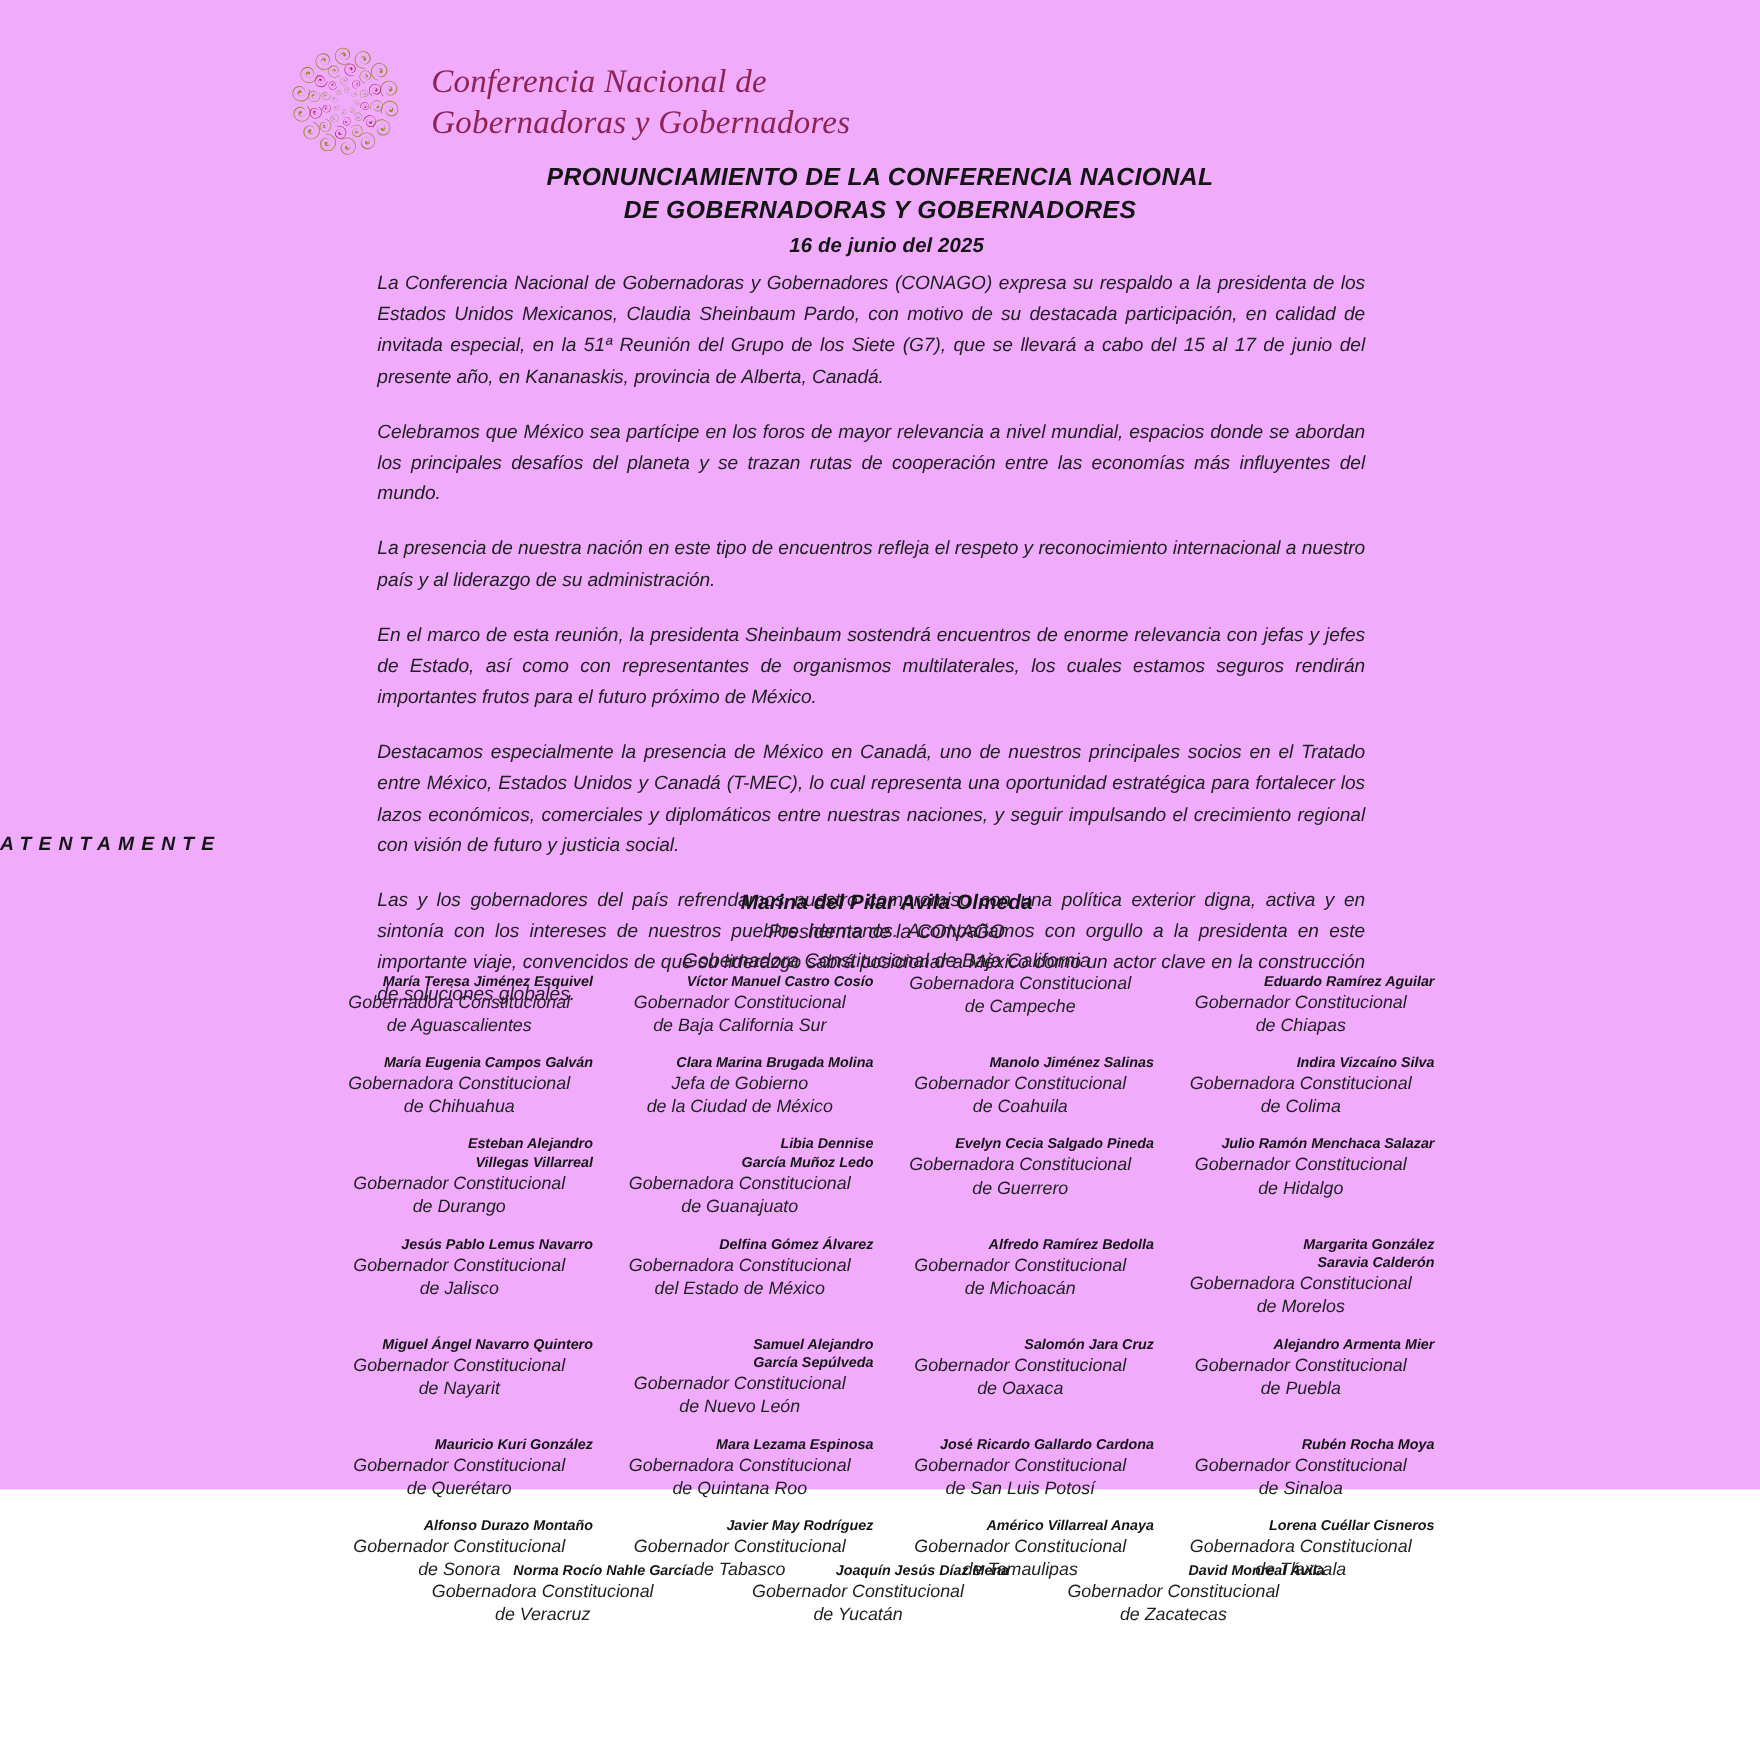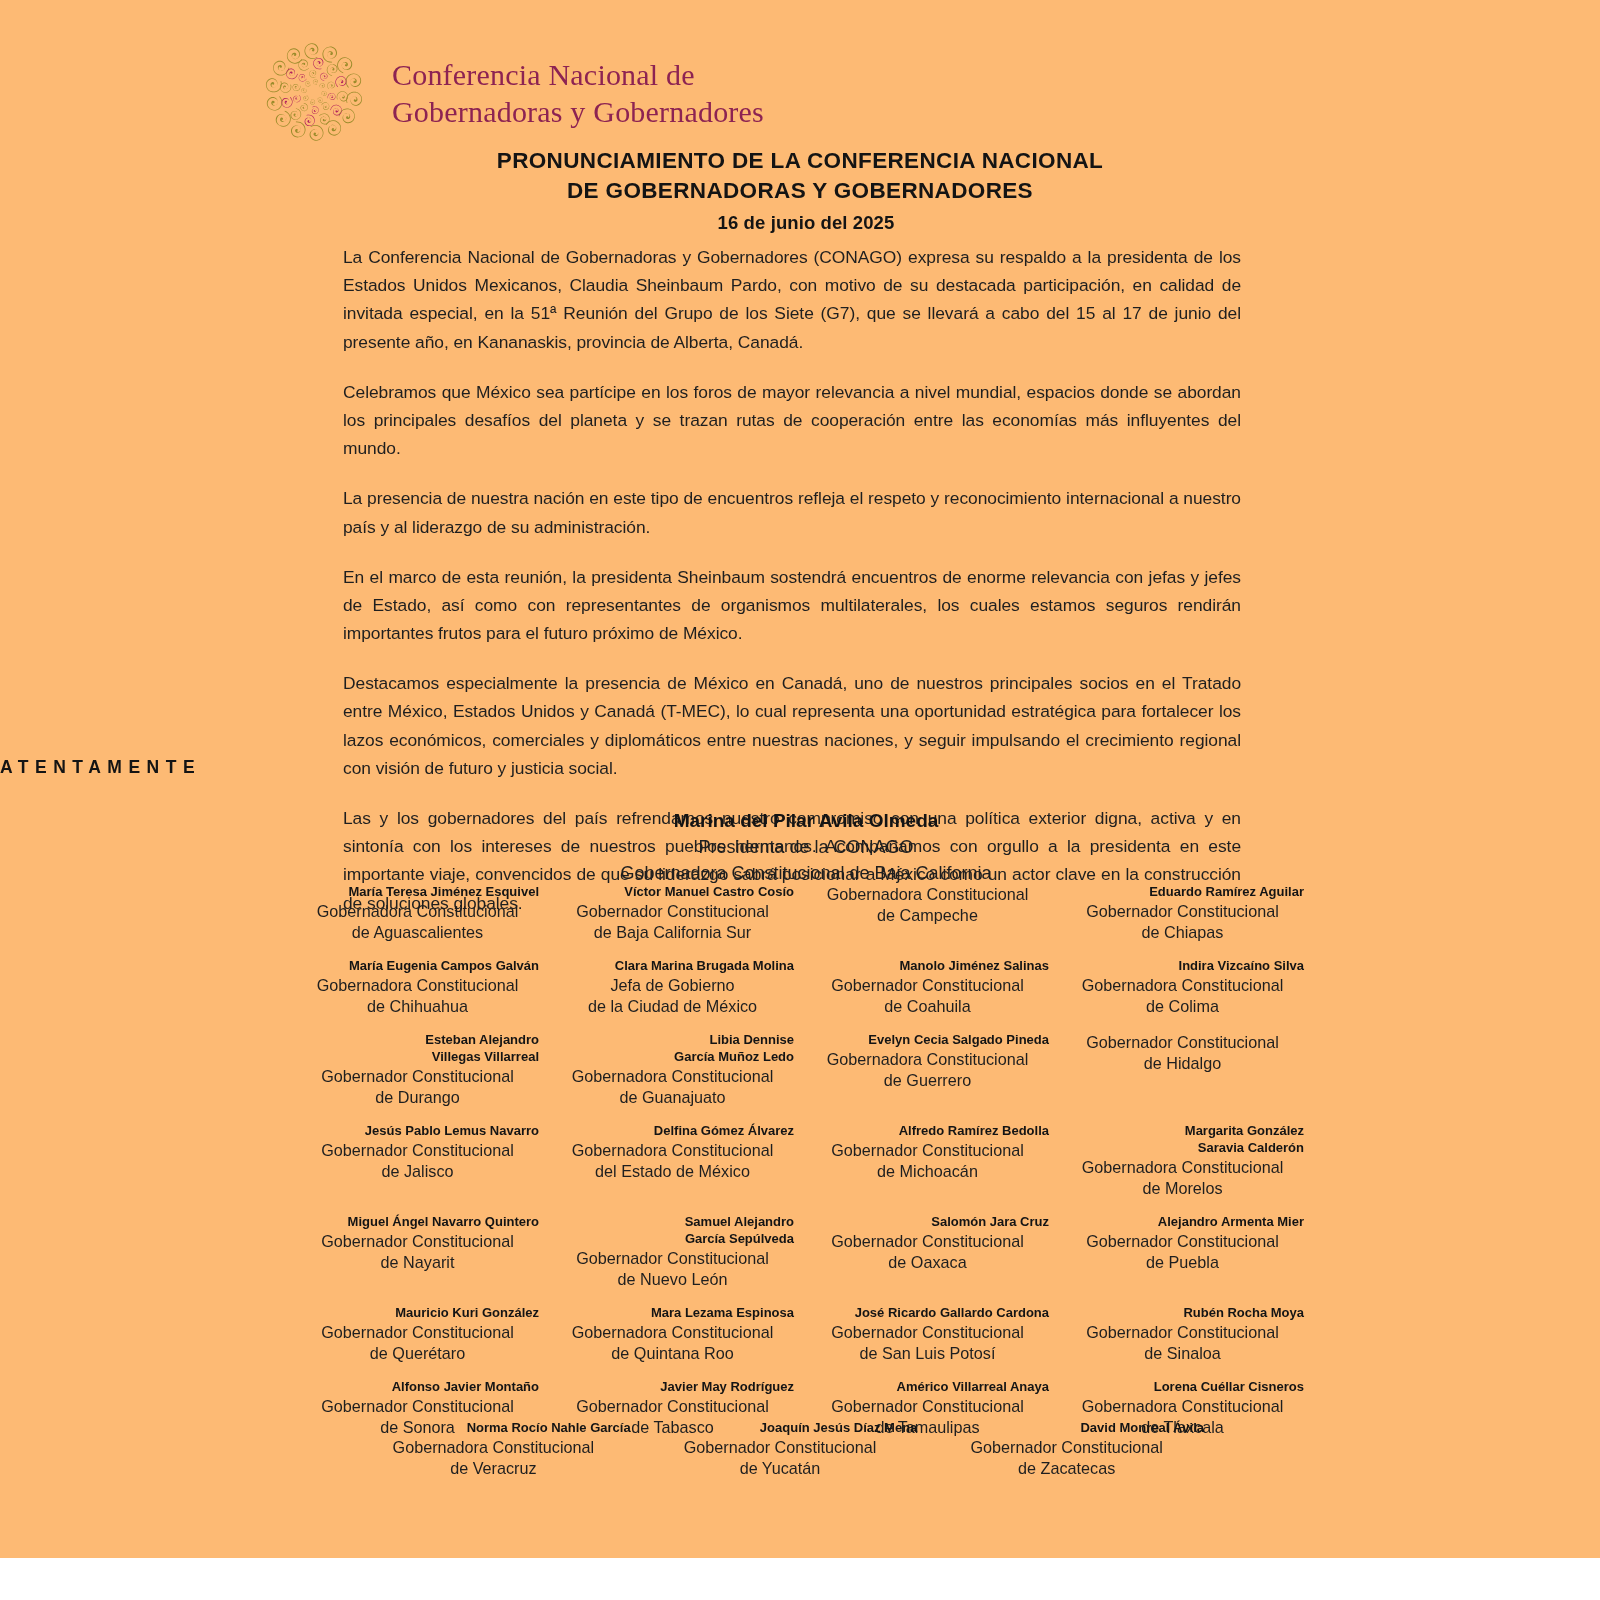--- a/index.html
+++ b/index.html
@@ -12,23 +12,24 @@
     height: 1600px;
     font-family: "Liberation Sans", sans-serif;
     color: #1b1b1b;
     overflow: hidden;
     position: relative;
   }
 
   .page {
     position: relative;
     width: 1600px;
-    height: 1558px;
-    background: #fdba74;
+    height: 1354px;
+    background: #f0abfc;
     box-sizing: border-box;
+    font-style: italic;
   }
 
   
   .header {
     position: absolute;
     left: 258px;
     top: 36px;
     display: flex;
     align-items: center;
     gap: 22px;
@@ -305,20 +306,21 @@
 García Muñoz Ledo</div>
           <div class="s-role">Gobernadora Constitucional
 de Guanajuato</div>
         </div>
         <div class="sign-cell">
           <div class="s-name">Evelyn Cecia Salgado Pineda</div>
           <div class="s-role">Gobernadora Constitucional
 de Guerrero</div>
         </div>
         <div class="sign-cell">
+          <div class="s-name">Julio Ramón Menchaca Salazar</div>
           <div class="s-role">Gobernador Constitucional
 de Hidalgo</div>
         </div>
       </div>
       <div class="sign-row">
         <div class="sign-cell">
           <div class="s-name">Jesús Pablo Lemus Navarro</div>
           <div class="s-role">Gobernador Constitucional
 de Jalisco</div>
         </div>
@@ -379,21 +381,21 @@
 de San Luis Potosí</div>
         </div>
         <div class="sign-cell">
           <div class="s-name">Rubén Rocha Moya</div>
           <div class="s-role">Gobernador Constitucional
 de Sinaloa</div>
         </div>
       </div>
       <div class="sign-row">
         <div class="sign-cell">
-          <div class="s-name">Alfonso Javier Montaño</div>
+          <div class="s-name">Alfonso Durazo Montaño</div>
           <div class="s-role">Gobernador Constitucional
 de Sonora</div>
         </div>
         <div class="sign-cell">
           <div class="s-name">Javier May Rodríguez</div>
           <div class="s-role">Gobernador Constitucional
 de Tabasco</div>
         </div>
         <div class="sign-cell">
           <div class="s-name">Américo Villarreal Anaya</div>

